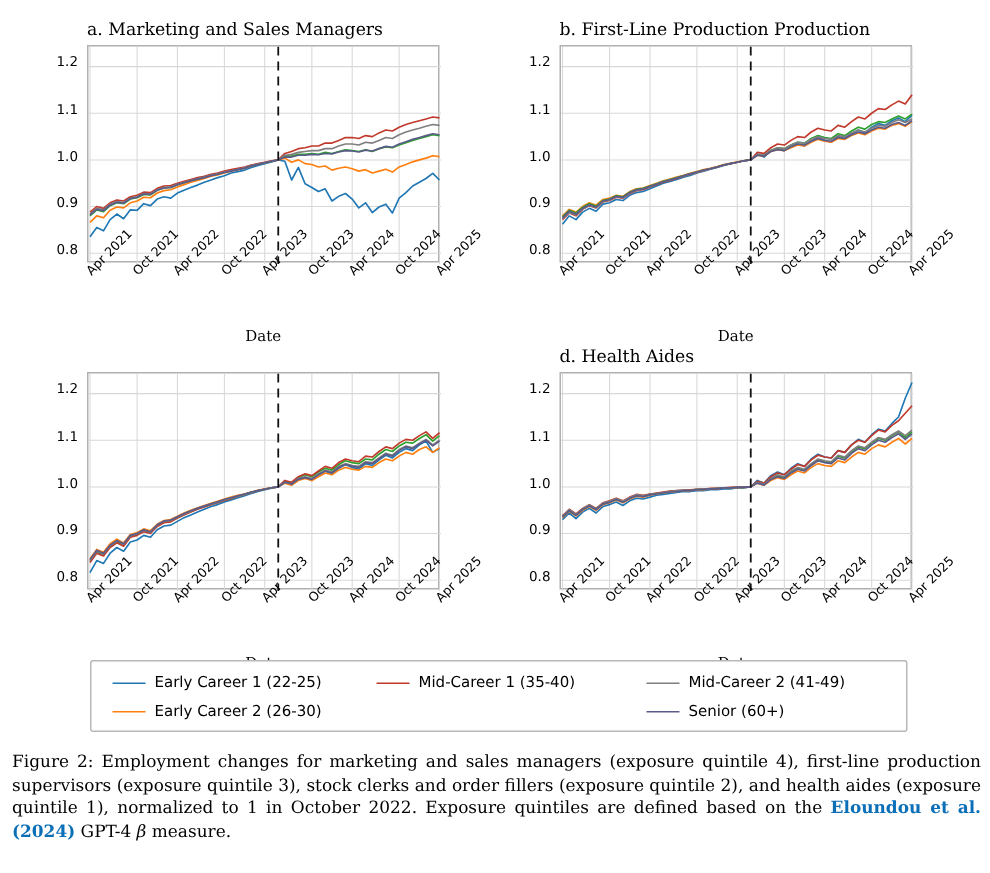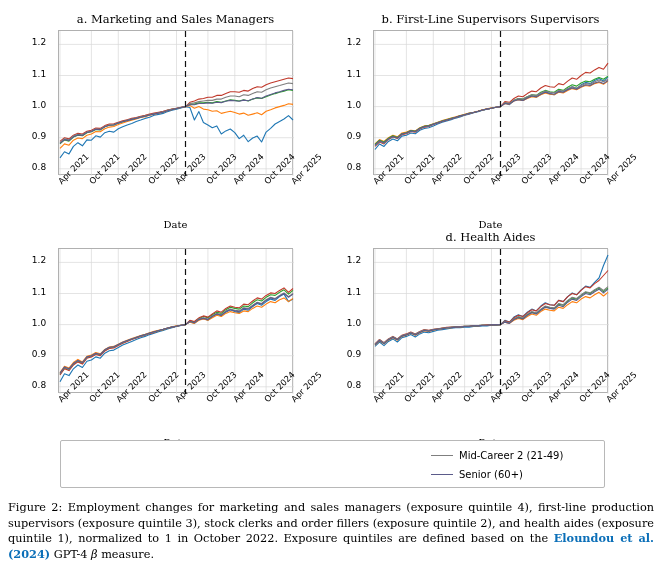--- a/index.html
+++ b/index.html
@@ -8,30 +8,30 @@
     font-family:"DejaVu Serif", serif;
     color:#000;
     overflow:hidden;
   }
   .figure{position:relative;width:660px;height:582px;}
   .grid{
     position:absolute;left:0;top:0;width:660px;height:430px;
   }
   .panel{position:absolute;}
   .panel-title{
-    position:absolute;width:100%;text-align:center;top:-2px;
+    position:absolute;width:100%;text-align:left;top:-2px;
     font-size:11.5px;font-family:"DejaVu Serif",serif;
   }
   .plot{
     position:absolute;border:1px solid #b0b0b0;background:#ffffff;
     box-sizing:border-box;
   }
   .plot svg{display:block;}
   .ytick{
-    position:absolute;font-size:9px;text-align:center;width:26px;
+    position:absolute;font-size:9px;text-align:right;width:26px;
     color:#000;font-family:"DejaVu Sans",sans-serif;
   }
   .xtick{
     position:absolute;font-size:8.5px;color:#000;
     font-family:"DejaVu Sans",sans-serif;
     transform-origin:left top;
     transform:rotate(-45deg);
     white-space:nowrap;
   }
   .xlabel{
@@ -99,21 +99,21 @@
         <div class="xtick" style="left: 56.25px; top: 165px;">Apr 2022</div>
         <div class="xtick" style="left: 87.6154px; top: 165px;">Oct 2022</div>
         <div class="xtick" style="left: 114.5px; top: 165px;">Apr 2023</div>
         <div class="xtick" style="left: 145.865px; top: 165px;">Oct 2023</div>
         <div class="xtick" style="left: 172.75px; top: 165px;">Apr 2024</div>
         <div class="xtick" style="left: 204.115px; top: 165px;">Oct 2024</div>
         <div class="xtick" style="left: 231px; top: 165px;">Apr 2025</div>
         <div class="xlabel" style="top: 205px;">Date</div>
       </div>
       <div class="panel" style="left: 373px; top: 14px; width: 235px; height: 207px;">
-        <div class="panel-title">b. First-Line Supervisors Supervisors</div>
+        <div class="panel-title">b. First-Line Production Production</div>
         <div class="plot" style="left: 0px; top: 16px; width: 235px; height: 145px;">
           <svg width="235" height="145" xmlns="http://www.w3.org/2000/svg">
             <line x1="0" y1="137.8" x2="235" y2="137.8" stroke="#d8d8d8" stroke-width="0.7"></line>
             <line x1="0" y1="106.7" x2="235" y2="106.7" stroke="#d8d8d8" stroke-width="0.7"></line>
             <line x1="0" y1="75.6" x2="235" y2="75.6" stroke="#d8d8d8" stroke-width="0.7"></line>
             <line x1="0" y1="44.5" x2="235" y2="44.5" stroke="#d8d8d8" stroke-width="0.7"></line>
             <line x1="0" y1="13.4" x2="235" y2="13.4" stroke="#d8d8d8" stroke-width="0.7"></line>
             <line x1="1.0" y1="0" x2="1.0" y2="145" stroke="#d8d8d8" stroke-width="0.7"></line>
             <line x1="32.4" y1="0" x2="32.4" y2="145" stroke="#d8d8d8" stroke-width="0.7"></line>
             <line x1="59.3" y1="0" x2="59.3" y2="145" stroke="#d8d8d8" stroke-width="0.7"></line>
@@ -229,26 +229,40 @@
         <div class="xtick" style="left: 114.5px; top: 165px;">Apr 2023</div>
         <div class="xtick" style="left: 145.865px; top: 165px;">Oct 2023</div>
         <div class="xtick" style="left: 172.75px; top: 165px;">Apr 2024</div>
         <div class="xtick" style="left: 204.115px; top: 165px;">Oct 2024</div>
         <div class="xtick" style="left: 231px; top: 165px;">Apr 2025</div>
         <div class="xlabel" style="top: 205px;">Date</div>
       </div>
     </div>
 
   <div class="legend">
+    <div class="legend-col" id="legcol0" style="left:14px;">
+        <div class="legend-item">
+          <span class="legend-line" style="border-top-color: rgb(31, 119, 180);"></span>
+          <span>Early Career 1 (22-25)</span>
+        </div>
+        <div class="legend-item">
+          <span class="legend-line" style="border-top-color: rgb(255, 127, 14);"></span>
+          <span>Early Career 2 (26-30)</span>
+        </div>
+      </div>
     <div class="legend-col" id="legcol1" style="left:190px;">
+        <div class="legend-item">
+          <span class="legend-line" style="border-top-color: rgb(192, 57, 43);"></span>
+          <span>Mid-Career 1 (35-40)</span>
+        </div>
       </div>
     <div class="legend-col" id="legcol2" style="left:370px;">
         <div class="legend-item">
           <span class="legend-line" style="border-top-color: rgb(127, 127, 127);"></span>
-          <span>Mid-Career 2 (21-49)</span>
+          <span>Mid-Career 2 (41-49)</span>
         </div>
         <div class="legend-item">
           <span class="legend-line" style="border-top-color: rgb(91, 91, 138);"></span>
           <span>Senior (60+)</span>
         </div>
       </div>
   </div>
 
   <div class="caption">
     <span>Figure 2:</span><span> Employment changes for marketing and sales managers (exposure quintile 4), first-line production supervisors (exposure quintile 3), stock clerks and order fillers (exposure quintile 2), and health aides (exposure quintile 1), normalized to 1 in October 2022. Exposure quintiles are defined based on the </span><a href="#">Eloundou et al. (2024)</a><span> GPT-4 </span><span class="ital">β</span><span> measure.</span>

